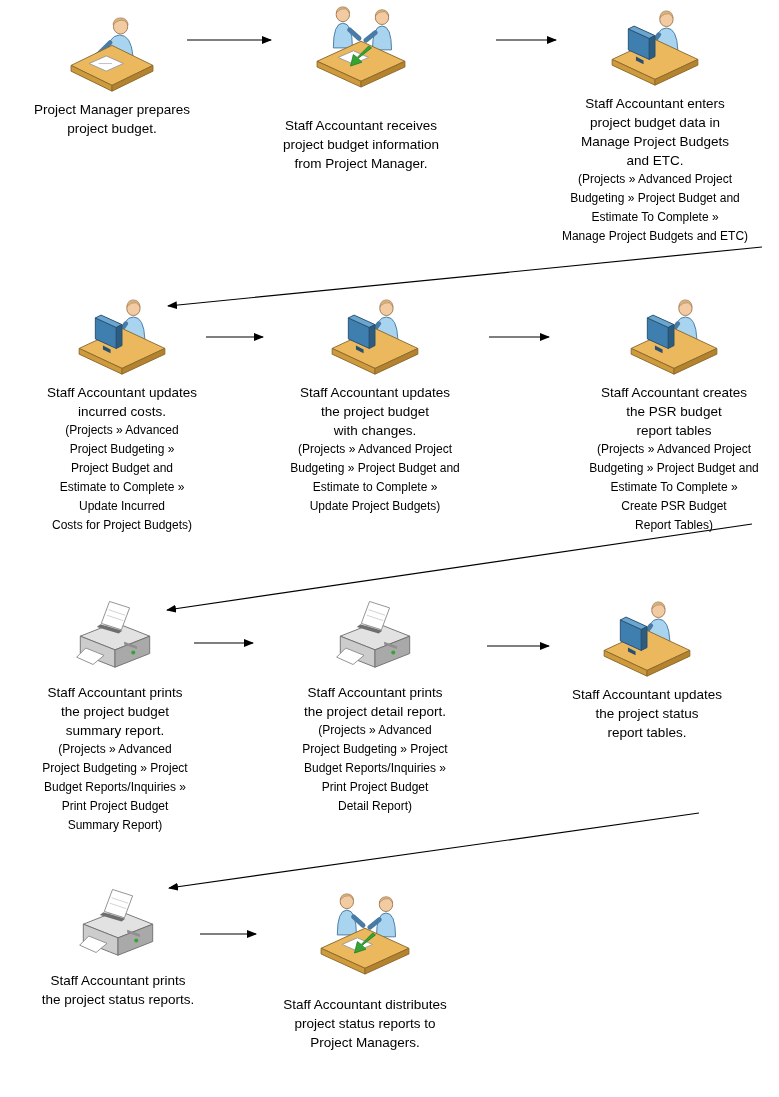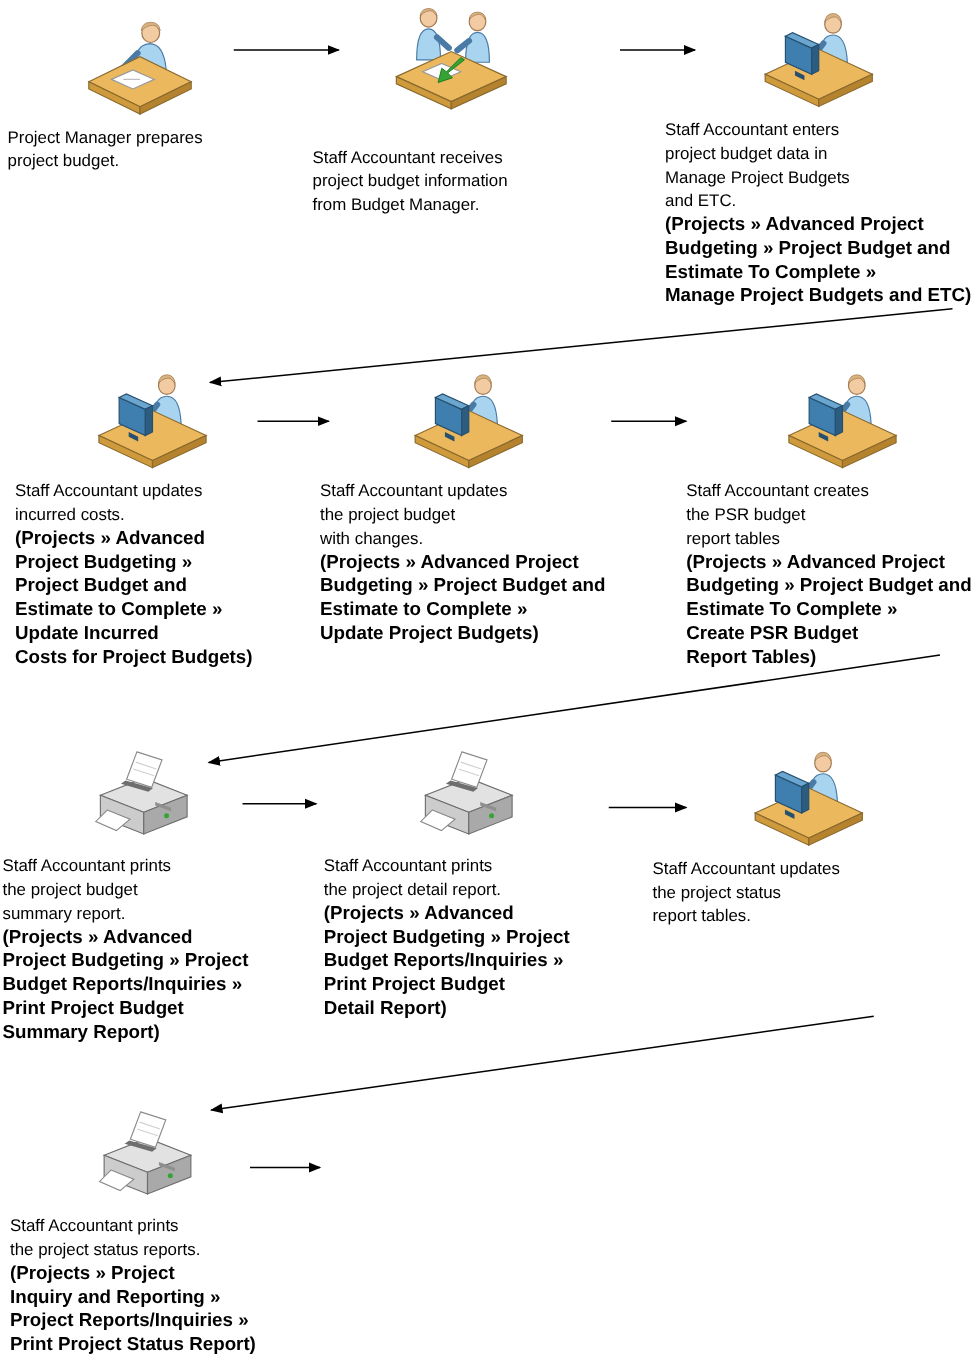--- a/index.html
+++ b/index.html
@@ -4,28 +4,28 @@
 <style>
   * { margin: 0; padding: 0; box-sizing: border-box; }
   html, body { background: #ffffff; }
   body {
     width: 779px; height: 1097px; position: relative;
     font-family: "Liberation Sans", "DejaVu Sans", sans-serif;
     color: #000;
   }
   .canvas { position: absolute; top: 0; left: 0; width: 779px; height: 1097px; }
   .arrows { position: absolute; top: 0; left: 0; pointer-events: none; }
-  .step { position: absolute; }
+  .step { position: absolute; text-align: center; }
   .icon { display: block; margin: 0 auto 6px auto; }
   .caption {
     font-size: 13.5px; line-height: 19px;
     white-space: pre-line;
   }
   .menu-path {
-    font-size: 15px; line-height: 19px; font-weight: bold;
+    font-size: 12px; line-height: 19px; font-weight: normal;
     white-space: pre-line;
   }
   .hidden-defs { position: absolute; width: 0; height: 0; overflow: hidden; }
 </style>
 </head>
 <body>
 
 <svg class="hidden-defs" aria-hidden="true">
   <defs>
     <symbol id="sym-person-desk" viewBox="0 0 100 84">
@@ -113,21 +113,21 @@
 project budget.</div>
     <div class="menu-path"></div>
   </div>
 
   <div class="step" style="left:250px; top:4px; width:222px;">
     <svg class="icon" style="margin-bottom:28px" width="100" height="84" viewBox="0 0 104 88">
         <use href="#sym-two-people"></use>
       </svg>
     <div class="caption">Staff Accountant receives
 project budget information
-from Budget Manager.</div>
+from Project Manager.</div>
     <div class="menu-path"></div>
   </div>
 
   <div class="step" style="left:532px; top:8px; width:246px;">
     <svg class="icon" width="96" height="80" viewBox="0 0 100 84">
         <use href="#sym-person-computer"></use>
       </svg>
     <div class="caption">Staff Accountant enters
 project budget data in
 Manage Project Budgets
@@ -214,20 +214,25 @@
 the project status
 report tables.</div>
   </div>
 
   <div class="step" style="left:8px; top:887px; width:220px;">
     <svg class="icon" width="84" height="78" viewBox="0 0 92 84">
         <use href="#sym-printer"></use>
       </svg>
     <div class="caption">Staff Accountant prints
 the project status reports.</div>
-    <div class="menu-path">(Projects » Project
-Inquiry and Reporting »
-Project Reports/Inquiries »
-Print Project Status Report)</div>
-  </div>
-
+  </div>
+
+  <div class="step" style="left:250px; top:891px; width:230px;">
+    <svg class="icon" style="margin-bottom:20px" width="100" height="84" viewBox="0 0 104 88">
+        <use href="#sym-two-people"></use>
+      </svg>
+    <div class="caption">Staff Accountant distributes
+project status reports to
+Project Managers.</div>
+    <div class="menu-path"></div>
+  </div>
 
 </div>
 
 </body></html>

